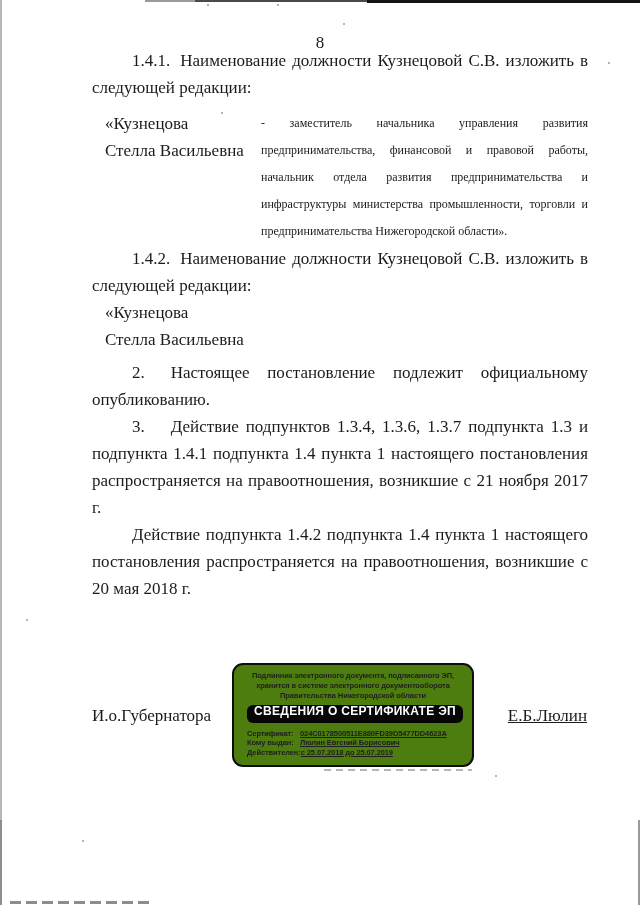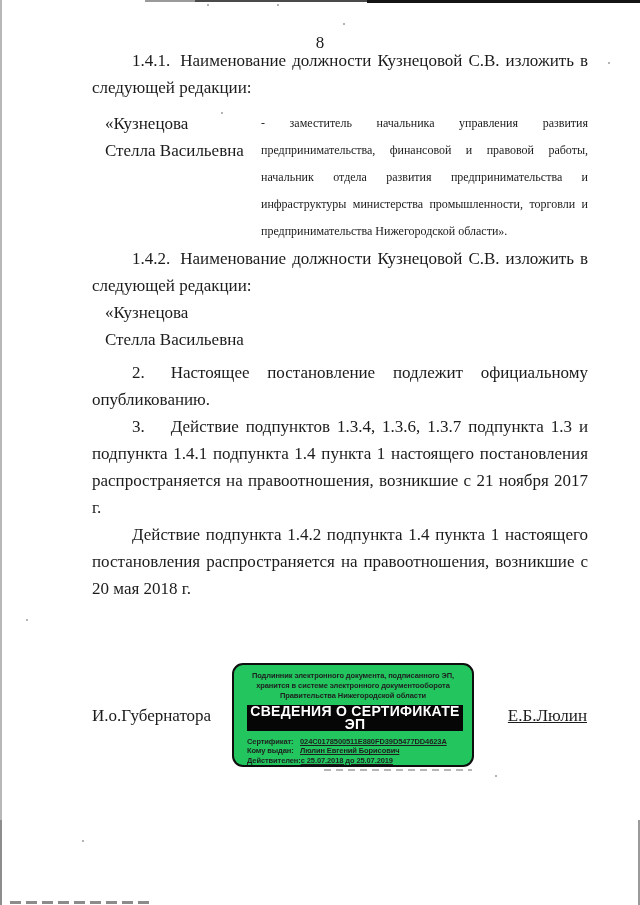--- a/index.html
+++ b/index.html
@@ -55,32 +55,33 @@
   }
 
   
   .sig { position:absolute; top:702px; font-size:17px; line-height:27px; }
   .sig-left  { left:92px; }
   .sig-right { right:53px;text-decoration:underline; }
 
   
   .stamp {
     position:absolute; left:232px; top:663px; width:242px; height:104px;
-    box-sizing:border-box; background:#22c55e;
+    box-sizing:border-box; background:#4d7c0f;
     border:2.5px solid #0e0e0e; border-radius:11px;
     font-family:"Liberation Sans", sans-serif; color:#1f1f1f;
   }
   .stamp-head {
     margin-top:6px; text-align:center;
     font-size:7.5px; line-height:10px; font-weight:600; letter-spacing:-0.1px;
   }
   .stamp-bar {
-    margin:4px 9px 0 13px; height:26px; background:#060606; color:#ffffff;
-    font-size:14px; line-height:13px; font-weight:700; text-align:center;
+    margin:4px 9px 0 13px; height:18px; background:#060606; color:#ffffff;
+    font-size:12px; line-height:13px; font-weight:700; text-align:center;
     letter-spacing:.3px;
+    border-radius:6px;
   }
   .stamp-details {
     margin:6px 8px 0 13px;
     font-size:7.5px; line-height:9.3px; font-weight:600; letter-spacing:-0.1px;text-decoration:underline;
   }
   .slabel { display:inline-block; min-width:53px; }
 </style>
 </head>
 <body>
 

